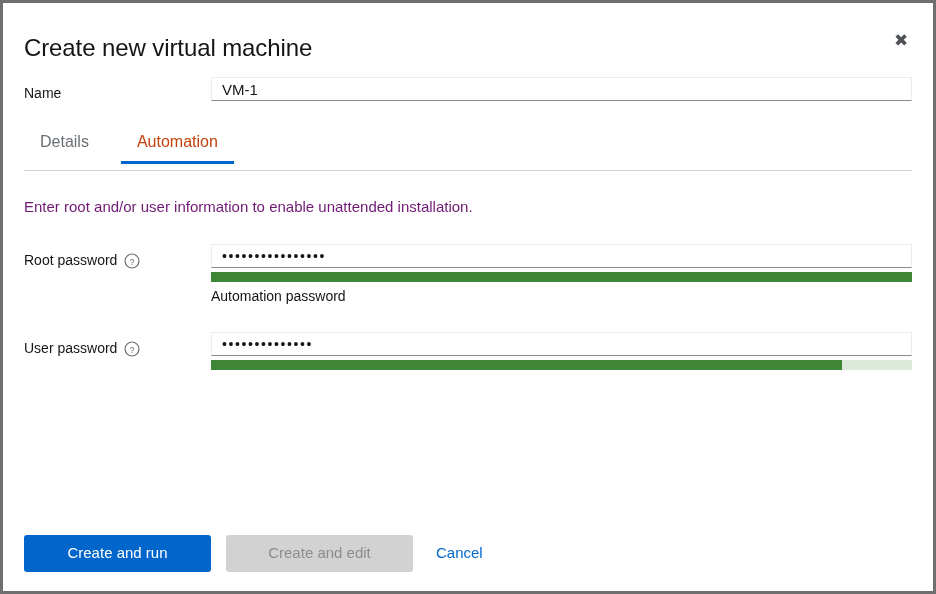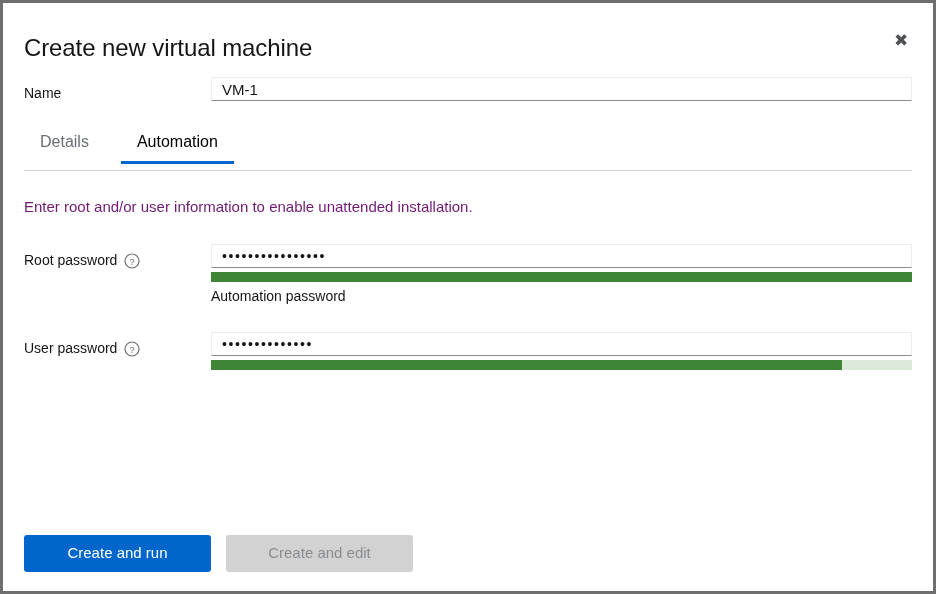--- a/index.html
+++ b/index.html
@@ -128,21 +128,21 @@
     padding: 0 16px 11px 16px;
     font-size: 16px;
     line-height: 20px;
     color: #6a6e73;
     cursor: pointer;
     background: transparent;
     border: none;
     font-family: "Liberation Sans", sans-serif;
   }
   .tab.active {
-    color: #000000;
+    color: #c2410c;
   }
   .tab.active::after {
     content: "";
     position: absolute;
     left: 0;
     right: 0;
     bottom: -1px;
     height: 3px;
     background: #06c;
   }
@@ -294,15 +294,16 @@
           <div class="strength-meter-fill" style="width: 90%; background: rgb(62, 134, 53);"></div>
         </div>
       </div>
     </div>
 
   </div>
 
   <div class="modal-footer">
     <button class="btn btn-primary">Create and run</button>
     <button class="btn btn-disabled" disabled="">Create and edit</button>
+    <button class="btn btn-link">Cancel</button>
   </div>
 
 </div>
 
 </body></html>

